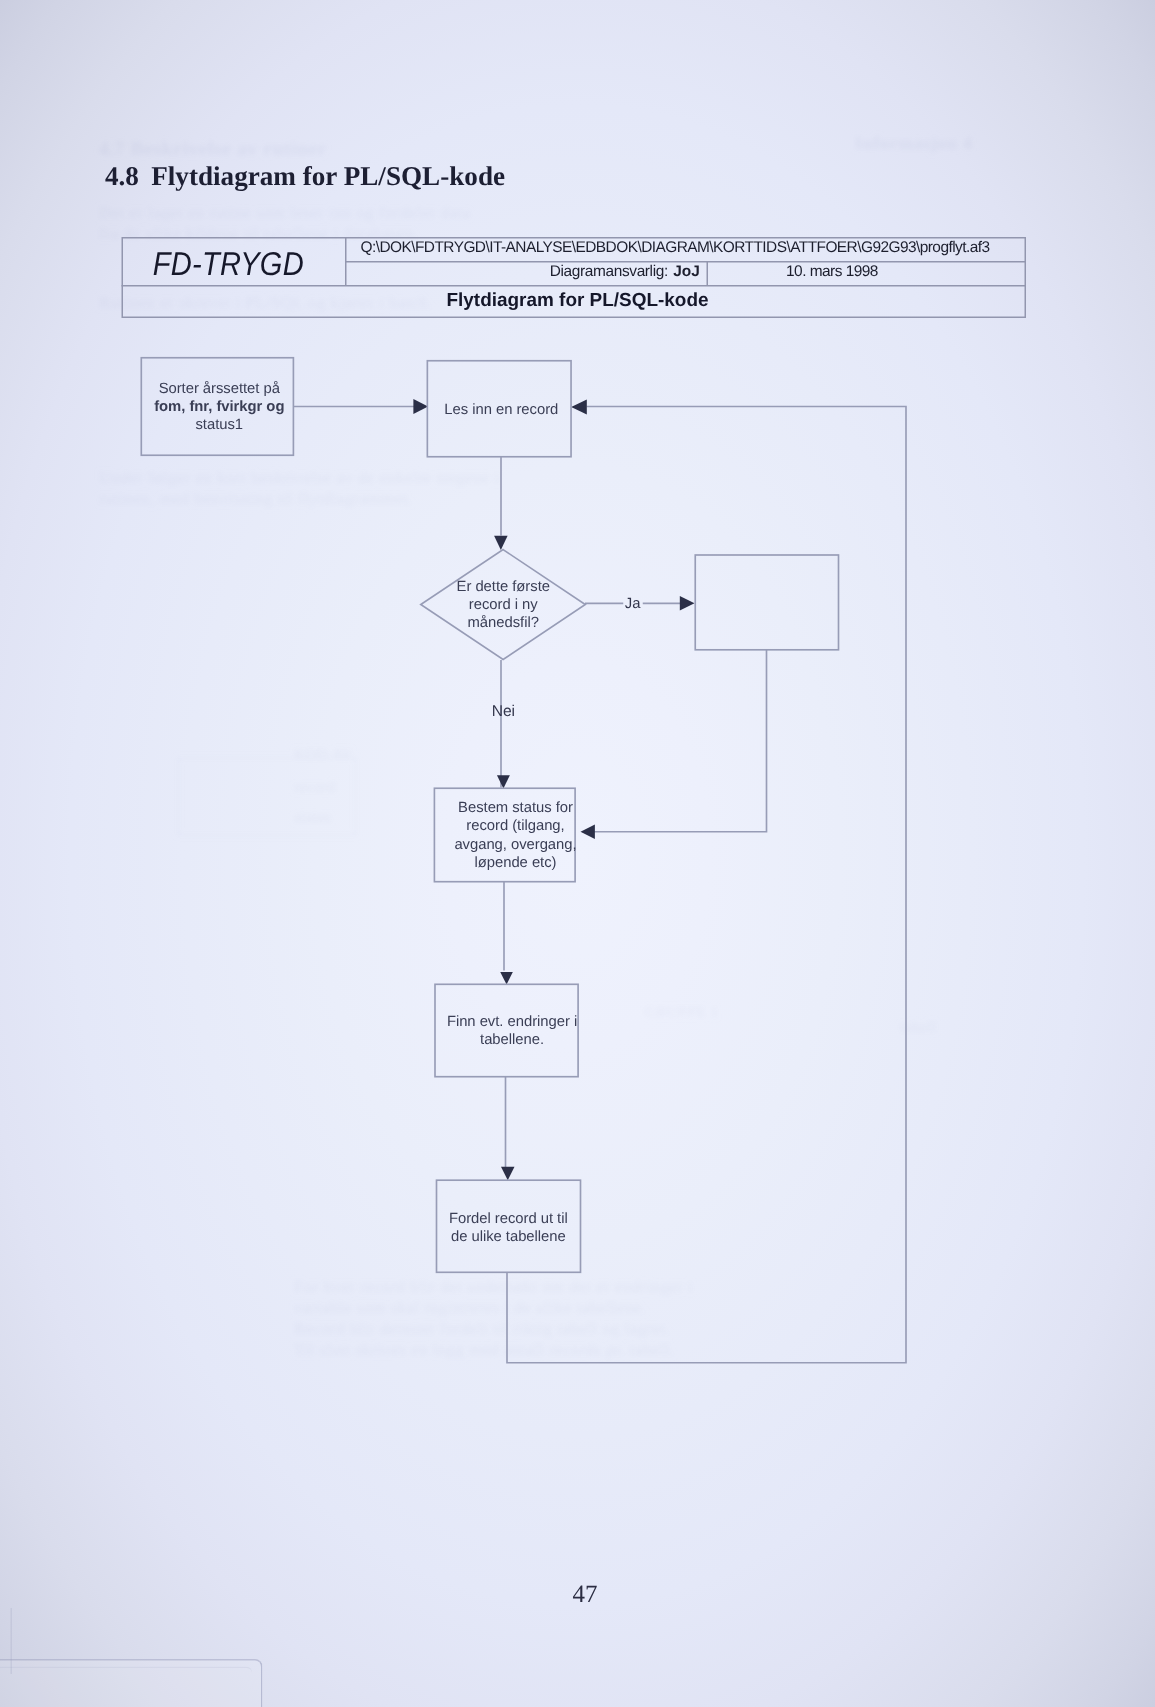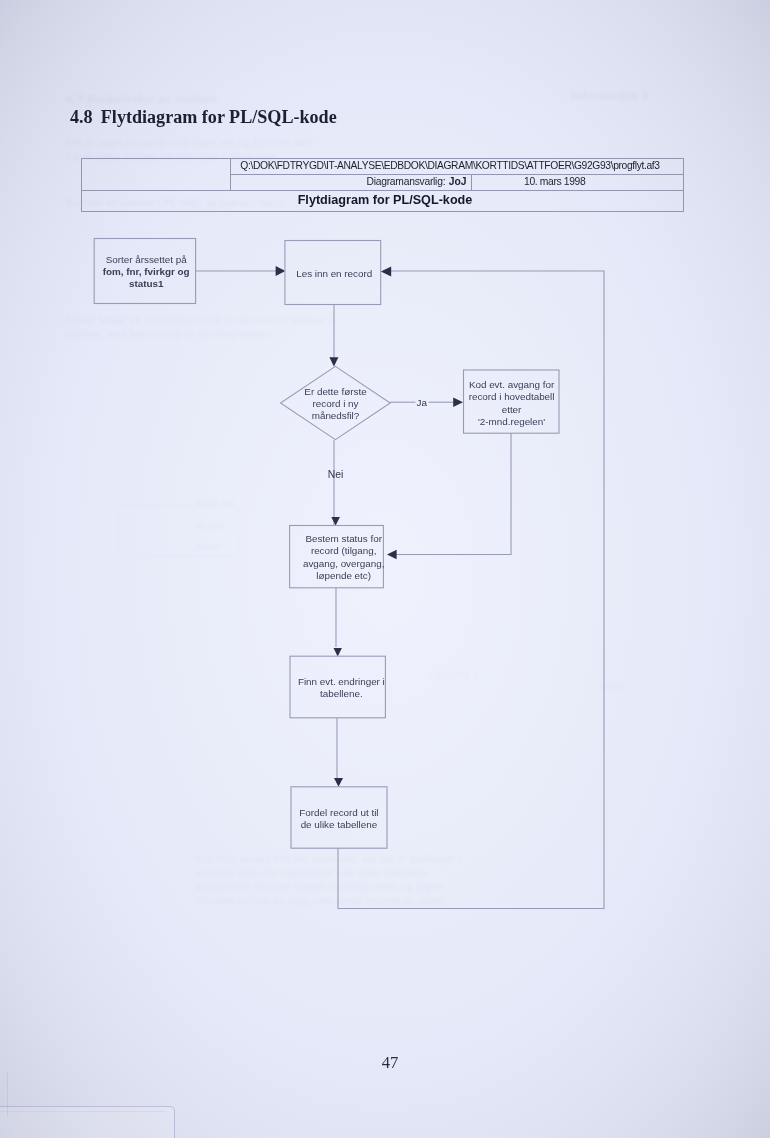--- a/index.html
+++ b/index.html
@@ -133,20 +133,23 @@
   </div>
 
   <div id="heading"><span class="h-num">4.8</span><span>Flytdiagram for PL/SQL-kode</span></div>
 
   <div id="titleblock">
     <div class="tb-box"></div>
     <div class="tb-hline" style="left:149px;top:16.2px;width:454.5px;"></div>
     <div class="tb-hline" style="left:0;top:31.8px;width:603.5px;"></div>
     <div class="tb-vline" style="left:149px;top:0;height:31.8px;"></div>
     <div class="tb-vline" style="left:390.3px;top:16.2px;height:15.6px;"></div>
+    <div id="fdtrygd">
+        <span>FD-TRYGD</span>
+      </div>
     <div class="tb-cell" id="tb-path">Q:\DOK\FDTRYGD\IT-ANALYSE\EDBDOK\DIAGRAM\KORTTIDS\ATTFOER\G92G93\progflyt.af3</div>
     <div class="tb-cell" id="tb-resp">
         <span>Diagramansvarlig:</span>
         <b>JoJ</b>
       </div>
     <div class="tb-cell" id="tb-date">10. mars 1998</div>
     <div class="tb-cell" id="tb-title">Flytdiagram for PL/SQL-kode</div>
   </div>
 
   <svg id="flow" width="770" height="1138" viewBox="0 0 770 1138">
@@ -187,39 +190,31 @@
       <rect x="289.6" y="525.5" width="93.8" height="62.3"></rect>
       <rect x="290.0" y="656.2" width="95.4" height="61.6"></rect>
       <rect x="291.0" y="786.8" width="96.0" height="61.4"></rect>
     </g>
   </svg>
 
   <div class="node" style="left:95.5px;top:239.8px;width:101.4px;height:65px;border:0;">
     <div>
       <div>Sorter årssettet på</div>
       <div style="font-weight:bold">fom, fnr, fvirkgr og</div>
-      <div style="font-weight:bold">status1</div>
+      <div style="font-weight:normal">status1</div>
     </div>
   </div>
   <div class="node" style="left:286.3px;top:242.2px;width:95.8px;height:64px;border:0;">
     <div>Les inn en record</div>
   </div>
   <div class="diamond-label" style="left:279.5px;top:367.3px;width:112px;height:74px;">
     <div>
       <div>Er dette første</div>
       <div>record i ny</div>
       <div>månedsfil?</div>
-    </div>
-  </div>
-  <div class="node" style="left:463.8px;top:372px;width:95.5px;height:63.2px;border:0;">
-    <div>
-      <div>Kod evt. avgang for</div>
-      <div>record i hovedtabell</div>
-      <div>etter</div>
-      <div>'2-mnd.regelen'</div>
     </div>
   </div>
   <div class="node" style="left:290.6px;top:526.4px;width:93.8px;height:62.3px;border:0;justify-content:flex-end;">
     <div>
       <div>Bestem status for</div>
       <div>record (tilgang,</div>
       <div>avgang, overgang,</div>
       <div>løpende etc)</div>
     </div>
   </div>

